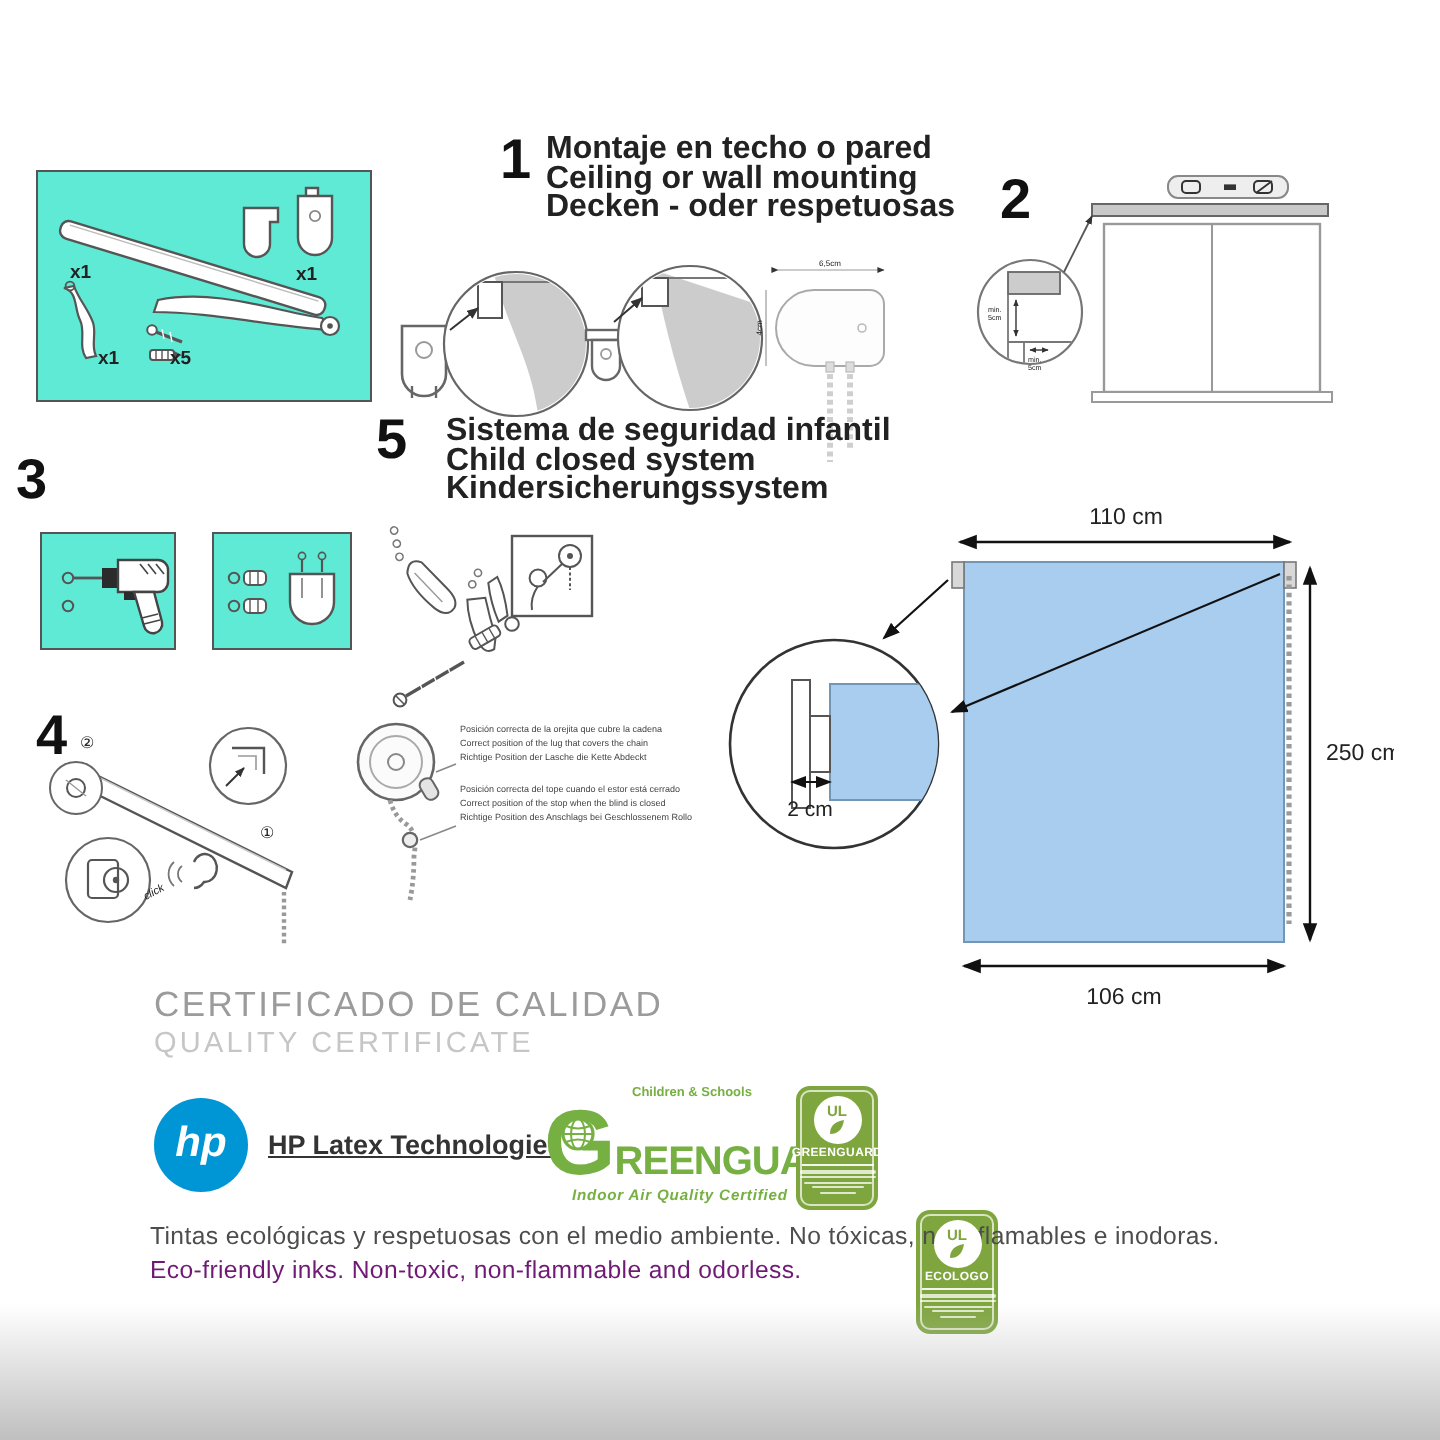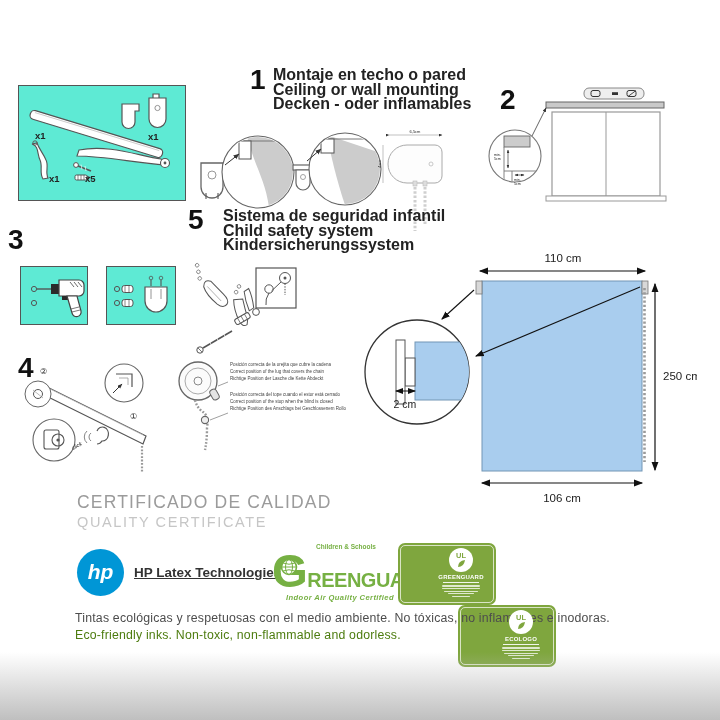--- a/index.html
+++ b/index.html
@@ -16,31 +16,31 @@
   .hp-circle{width:47px;height:47px;border-radius:50%;background:#0096D6;display:flex;
              align-items:center;justify-content:center;}
   .hp-mono{color:#fff;font-size:21px;font-weight:700;font-style:italic;transform:translateY(-1px);}
   .hp-text{font-size:12.5px;font-weight:700;color:#333;line-height:16px;}
   .gg{color:#76B043;}
   .gg-name{display:inline-block;font-size:20px;font-weight:800;letter-spacing:-0.5px;line-height:1;}
   .gg-name::first-letter{font-size:46px;}
   .gg-tag{font-size:6.5px;font-weight:700;}
   .gg-reg{font-size:7px;font-weight:700;vertical-align:top;}
   .gg-caption{font-size:7.6px;font-weight:700;letter-spacing:0.4px;}
-  .badge{width:70px;height:62px;border-radius:7px;background:#7FA63E;position:relative;
-         display:flex;flex-direction:column;align-items:center;padding-left:28px;}
+  .badge{width:41px;height:62px;border-radius:7px;background:#7FA63E;position:relative;
+         display:flex;flex-direction:column;align-items:center;}
   .badge-ring{position:absolute;inset:2px;border:1px solid rgba(255,255,255,.7);border-radius:5px;}
   .badge-circle{width:24px;height:24px;border-radius:50%;background:#fff;margin:5px auto 2px;
                 display:flex;flex-direction:column;align-items:center;justify-content:center;z-index:1;}
   .badge-ul{font-size:7.5px;font-weight:800;color:#7FA63E;line-height:1;}
   .badge-label{font-size:6px;font-weight:800;color:#fff;letter-spacing:.2px;z-index:1;}
   .badge-line{height:1px;width:36px;background:rgba(255,255,255,.9);margin:2px auto 1px;z-index:1;}
   .fineline{height:1.2px;background:rgba(255,255,255,.75);border-radius:1px;margin:1.4px auto 0;z-index:1;}
   .footer-es{font-size:12.3px;color:#4d4d4d;letter-spacing:.2px;}
-  .footer-en{font-size:12.3px;color:#4d7c0f;letter-spacing:.2px;}
+  .footer-en{font-size:12.3px;color:#701a75;letter-spacing:.2px;}
   .fade{position:absolute;left:0;right:0;bottom:0;height:68px;
         background:linear-gradient(to bottom,rgba(195,195,195,0),#bfbfbf);}
 </style>
 </head>
 <body>
 
 <div id="canvas">
 
   <div class="abs panel" style="left:18px;top:85px;width:166px;height:114px;">
     <svg width="166" height="114" viewBox="0 0 166 114">
@@ -77,21 +77,21 @@
       <text x="129" y="54" font-size="9.5" font-weight="700">x1</text>
       <text x="30" y="96" font-size="9.5" font-weight="700">x1</text>
       <text x="66" y="96" font-size="9.5" font-weight="700">x5</text>
     </svg>
   </div>
 
   <div class="abs stepnum" style="left:250px;top:66px;">1</div>
   <div class="abs steptext" style="left:273px;top:68px;">
     <div>Montaje en techo o pared</div>
     <div>Ceiling or wall mounting</div>
-    <div>Decken - oder inflamables</div>
+    <div>Decken - oder respetuosas</div>
   </div>
 
   <svg class="abs" style="left:195px;top:125px;" width="260" height="112" viewBox="0 0 260 112">
     <defs>
       <marker id="m1" markerWidth="7" markerHeight="7" refX="5.5" refY="2.5" orient="auto">
         <path d="M0,0 L6,2.5 L0,5 z" fill="#333"></path>
       </marker>
       <clipPath id="clipA">
           <circle cx="63" cy="47" r="35"></circle>
         </clipPath>
@@ -218,21 +218,21 @@
         <path d="M2,12 h22 v14 a11,11 0 0 1 -22,0 z" fill="#fff" stroke="#555" stroke-width="1.2"></path>
         <line x1="8" y1="14" x2="8" y2="24" stroke="#888" stroke-width="0.9"></line>
         <line x1="18" y1="14" x2="18" y2="24" stroke="#888" stroke-width="0.9"></line>
       </g>
     </svg>
   </div>
 
   <div class="abs stepnum" style="left:188px;top:206px;">5</div>
   <div class="abs steptext" style="left:223px;top:209px;">
     <div>Sistema de seguridad infantil</div>
-    <div>Child safety system</div>
+    <div>Child closed system</div>
     <div>Kindersicherungssystem</div>
   </div>
   <svg class="abs" style="left:186px;top:256px;" width="120" height="110" viewBox="0 0 120 110">
     <g transform="translate(14,26) rotate(-38)">
       <path d="M0,6 q-3,8 0,22 q2,8 8,6 q4,-2 3,-10 l-2,-18 q-4,-6 -9,0 z" fill="#fff" stroke="#555" stroke-width="1"></path>
       <line x1="3" y1="8" x2="5" y2="28" stroke="#999" stroke-width="0.7"></line>
       <circle cx="2" cy="-3" r="1.8" fill="none" stroke="#777" stroke-width="0.8"></circle>
       <circle cx="5" cy="-9" r="1.8" fill="none" stroke="#777" stroke-width="0.8"></circle>
       <circle cx="8" cy="-15" r="1.8" fill="none" stroke="#777" stroke-width="0.8"></circle>
     </g>

